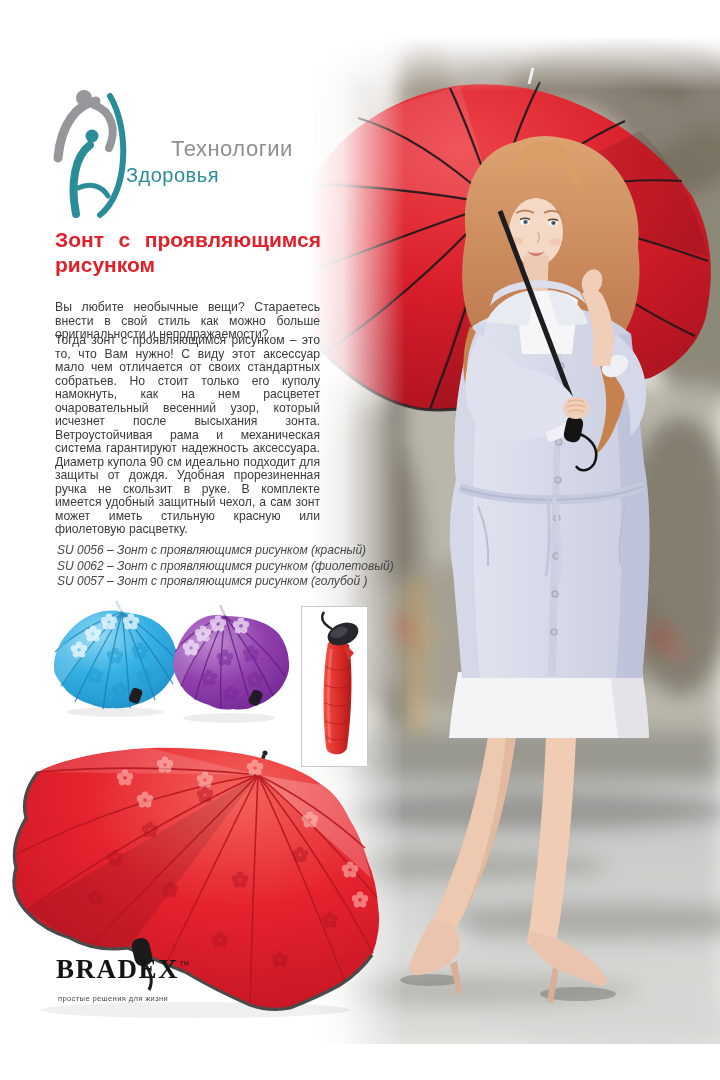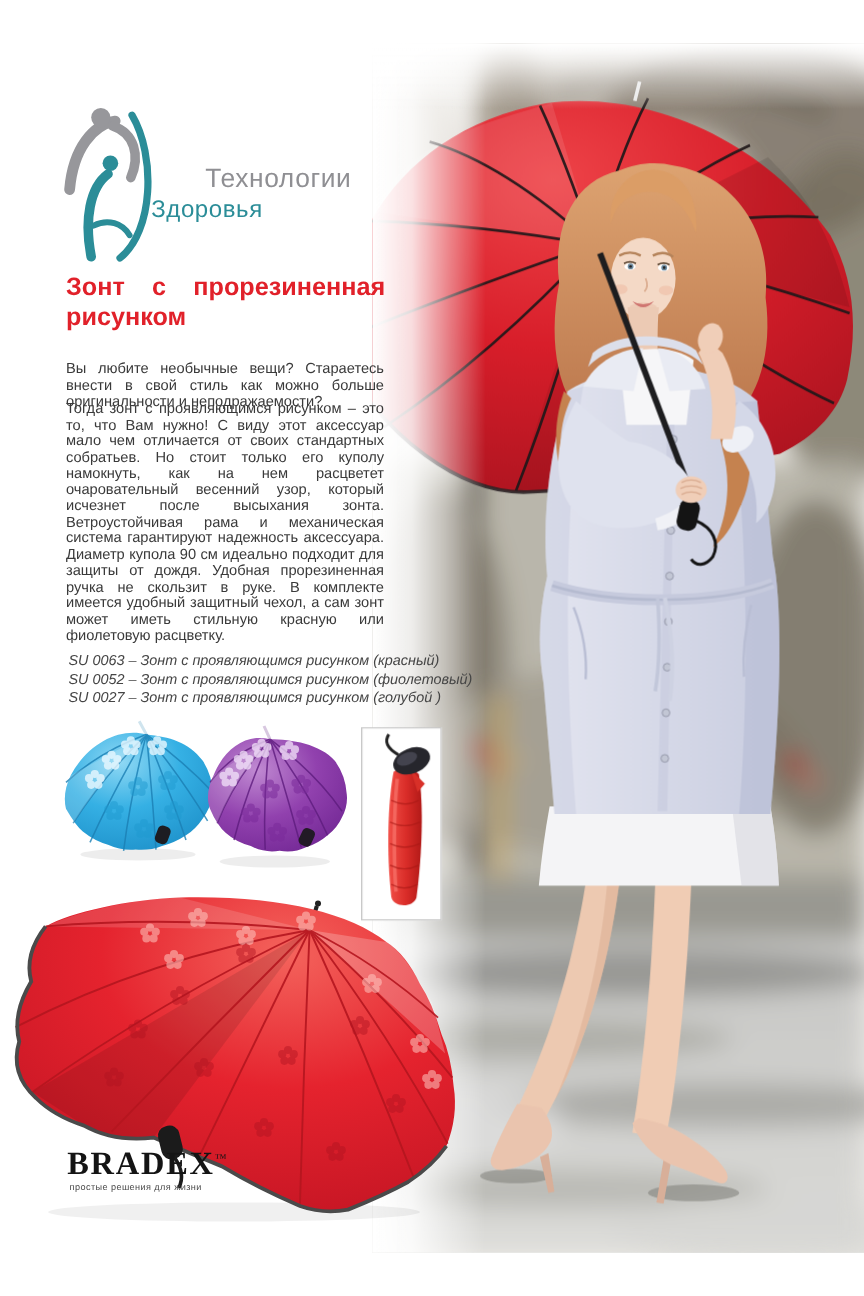--- a/index.html
+++ b/index.html
@@ -30,21 +30,21 @@
   .umb-purple{position:absolute;left:163px;top:596px;width:140px;height:132px;}
   .case-box{position:absolute;left:301px;top:606px;width:67px;height:161px;background:#fff;
             border:1px solid #c9c9c9;box-sizing:border-box;}
   .case-box svg{display:block;width:65px;height:159px;}
   .umb-big{position:absolute;left:5px;top:738px;width:382px;height:282px;}
   
   .brand{position:absolute;left:56px;top:956px;color:#141414;}
   .brand-name{font-family:Liberation Serif, serif;font-weight:bold;font-size:27px;
               letter-spacing:1.5px;line-height:26px;}
   .brand-tm{font-family:"Liberation Serif",serif;font-size:10px;vertical-align:10px;letter-spacing:0;}
-  .brand-tagline{font-size:7.6px;letter-spacing:.35px;color:#4a4a4a;margin-top:2px;padding-left:2px;}
+  .brand-tagline{font-size:7.6px;letter-spacing:.35px;color:#4a4a4a;margin-top:12px;padding-left:2px;}
 </style>
 </head>
 <body>
 
 <div class="page">
 
   <div class="photo">
     <svg viewBox="0 0 410 1008">
       <defs>
         <filter id="bgB" x="-30%" y="-30%" width="160%" height="160%">
@@ -212,27 +212,27 @@
     <circle cx="36" cy="10" r="8" fill="#97979b"></circle>
     <path d="M46 17 C 64 23, 69 42, 61 60" stroke="#97979b" stroke-width="8" stroke-linecap="round" fill="none"></path>
     <path d="M62 8 C 82 42, 80 105, 52 127" stroke="#2b8d98" stroke-width="6" stroke-linecap="round" fill="none"></path>
     <circle cx="44" cy="48" r="6.5" fill="#2b8d98"></circle>
     <path d="M28 126 C 22 95, 27 68, 42 57" stroke="#2b8d98" stroke-width="8" stroke-linecap="round" fill="none"></path>
     <path d="M30 100 C 42 94, 54 98, 60 108" stroke="#2b8d98" stroke-width="5" stroke-linecap="round" fill="none"></path>
   </svg>
   <div class="logo-line1">Технологии</div>
   <div class="logo-line2">Здоровья</div>
 
-  <h1 class="title">Зонт с прорезиненная рисунком</h1>
+  <h1 class="title">Зонт с проявляющимся рисунком</h1>
   <p class="para p1">Вы любите необычные вещи? Стараетесь внести в свой стиль как можно больше оригинальности и неподражаемости?</p>
   <p class="para p2">Тогда зонт с проявляющимся рисунком – это то, что Вам нужно! С виду этот аксессуар мало чем отличается от своих стандартных собратьев. Но стоит только его куполу намокнуть, как на нем расцветет очаровательный весенний узор, который исчезнет после высыхания зонта. Ветроустойчивая рама и механическая система гарантируют надежность аксессуара. Диаметр купола 90 см идеально подходит для защиты от дождя. Удобная прорезиненная ручка не скользит в руке. В комплекте имеется удобный защитный чехол, а сам зонт может иметь стильную красную или фиолетовую расцветку.</p>
   <div class="sku">
-    <div>SU 0063  – Зонт с проявляющимся рисунком (красный)</div>
-    <div>SU 0052  – Зонт с проявляющимся рисунком (фиолетовый)</div>
-    <div>SU 0027  – Зонт с проявляющимся рисунком (голубой )</div>
+    <div>SU 0056  – Зонт с проявляющимся рисунком (красный)</div>
+    <div>SU 0062  – Зонт с проявляющимся рисунком (фиолетовый)</div>
+    <div>SU 0057  – Зонт с проявляющимся рисунком (голубой )</div>
   </div>
 
   <svg class="umb-blue" viewBox="0 0 140 124">
     <defs>
       <radialGradient id="bluG" cx="38%" cy="25%" r="90%">
         <stop offset="0%" stop-color="#8fd8f4"></stop>
           <stop offset="45%" stop-color="#35b0e4"></stop>
           <stop offset="100%" stop-color="#1a8cc6"></stop>
       </radialGradient>
       <g id="flo">

